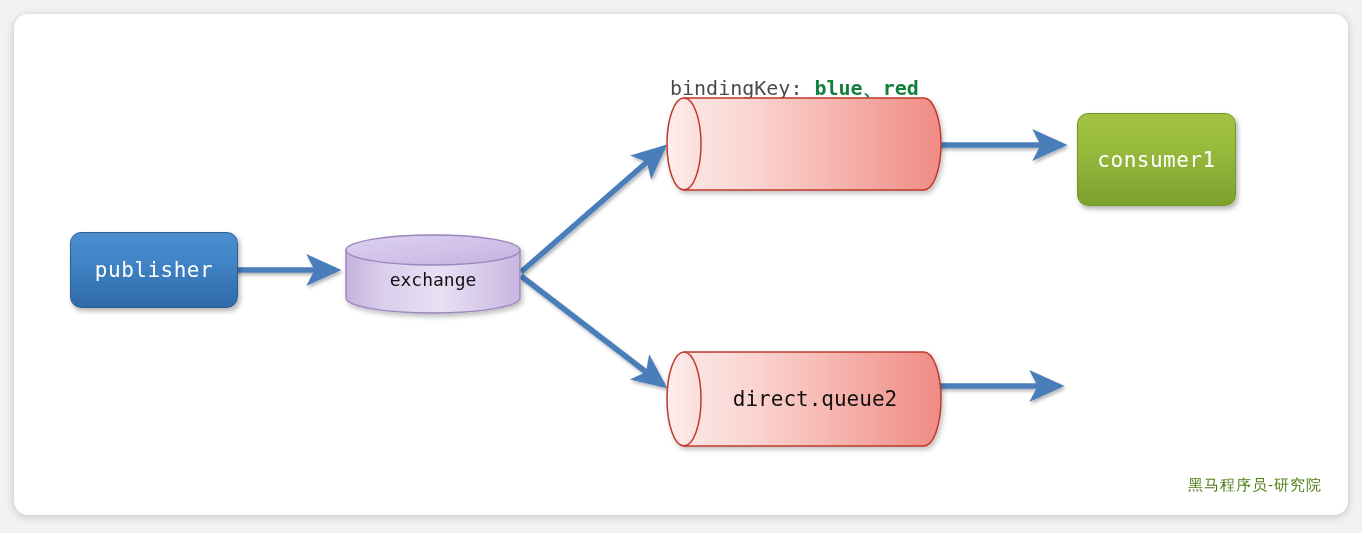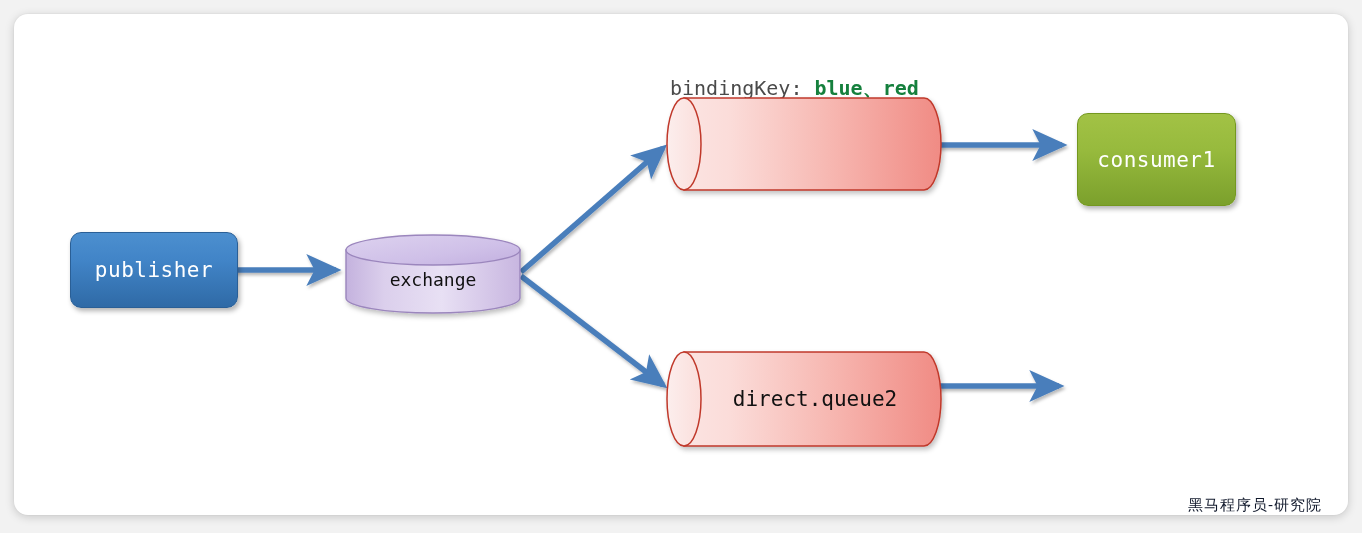--- a/index.html
+++ b/index.html
@@ -95,24 +95,24 @@
     left: 0; top: 0;
     width: 1362px;
     height: 533px;
     overflow: visible;
   }
 
   
   #watermark {
     position: absolute;
     right: 26px;
-    bottom: 0;
+    bottom: 20px;
     font-family: "DejaVu Serif", "Liberation Serif", serif;
     font-size: 15px;
-    color: #0f172a;
+    color: #4d7c0f;
     letter-spacing: 1px;
     white-space: nowrap;
   }
 </style>
 </head>
 <body>
 
 <div id="canvas">
   <div id="card">
 

